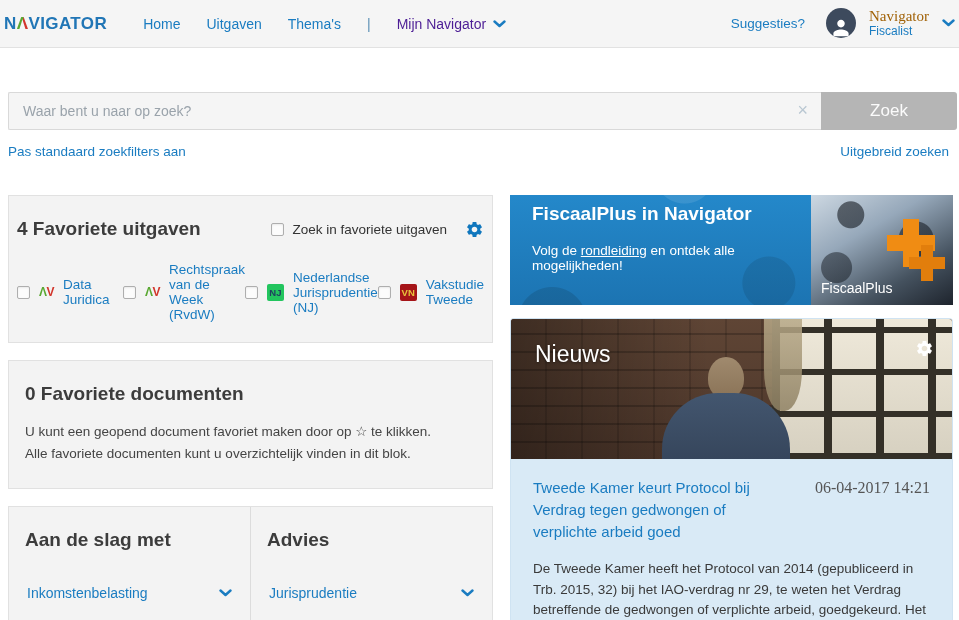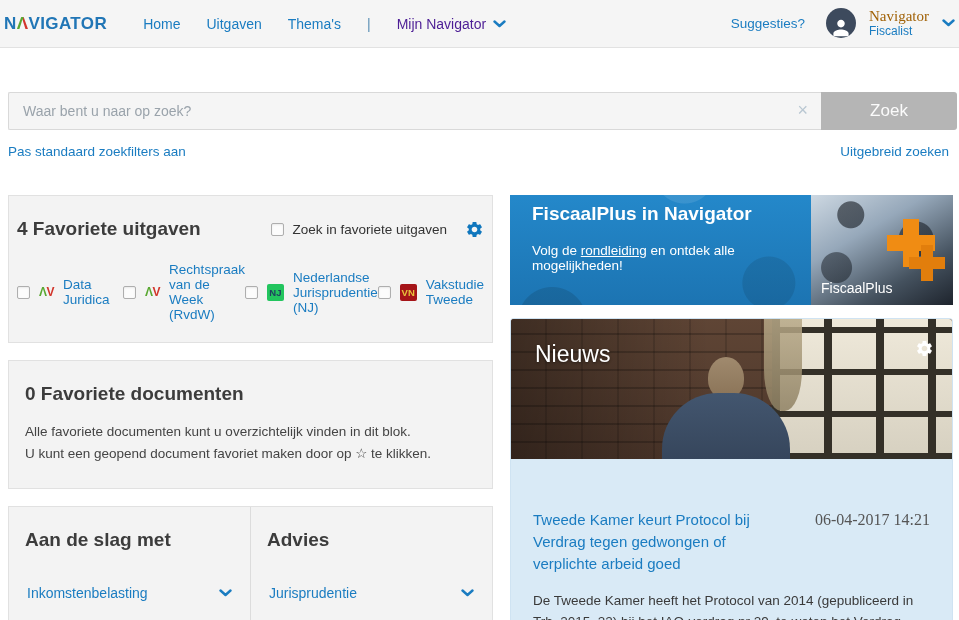--- a/index.html
+++ b/index.html
@@ -121,21 +121,21 @@
     opacity:.85; }
   .figure { position:absolute; left:140px; bottom:0; width:150px; }
   .f-head { width:36px; height:42px; border-radius:50% 50% 46% 46%;
     background:linear-gradient(180deg,#a08a6e,#8a7357); margin:0 auto; }
   .f-body { width:128px; height:66px; border-radius:56px 56px 0 0;
     background:linear-gradient(180deg,#43566f,#36465c); margin:-6px auto 0; }
   .news-heading { position:absolute; left:24px; top:22px; color:#fff; font-size:23px;
     text-shadow:0 1px 3px rgba(0,0,0,.45); }
   .news-gear { position:absolute; right:18px; top:20px; cursor:pointer; }
   .news-article { background:#d9eaf6; padding:18px 22px 16px; height:165px; }
-  .article-head { display:flex; justify-content:space-between; gap:24px;margin-top:32px; }
+  .article-head { display:flex; justify-content:space-between; gap:24px; }
   .article-title { color:#1a7cc1; font-size:15px; line-height:1.45; max-width:300px; cursor:pointer; }
   .article-date { color:#555; font-size:16px; white-space:nowrap; padding-top:2px;font-family:Liberation Serif, serif; }
   .article-body { font-size:13.5px; color:#3a3a3a; line-height:1.52; margin-top:17px; }
 
   .gear-svg { display:block; }
 </style>
 </head>
 <body>
 
 <div class="header">
@@ -217,22 +217,22 @@
           <input type="checkbox" class="cb" style="">
           <span class="icon-sq icon-vn">VN</span>
           <span>Vakstudie Tweede</span>
         </div>
       </div>
     </div>
 
     <div class="panel panel-doc">
       <div class="panel-title">0 Favoriete documenten</div>
       <div class="doc-text">
+        <div>U kunt een geopend document favoriet maken door op ☆ te klikken.</div>
         <div>Alle favoriete documenten kunt u overzichtelijk vinden in dit blok.</div>
-        <div>U kunt een geopend document favoriet maken door op ☆ te klikken.</div>
       </div>
     </div>
 
     <div class="panel panel-start">
       <div class="start-col">
         <div class="panel-title">Aan de slag met</div>
         <div class="start-list">
           <div class="start-item">
             <span>Inkomstenbelasting</span>
             <svg width="13" height="8" viewBox="0 0 13 8">

